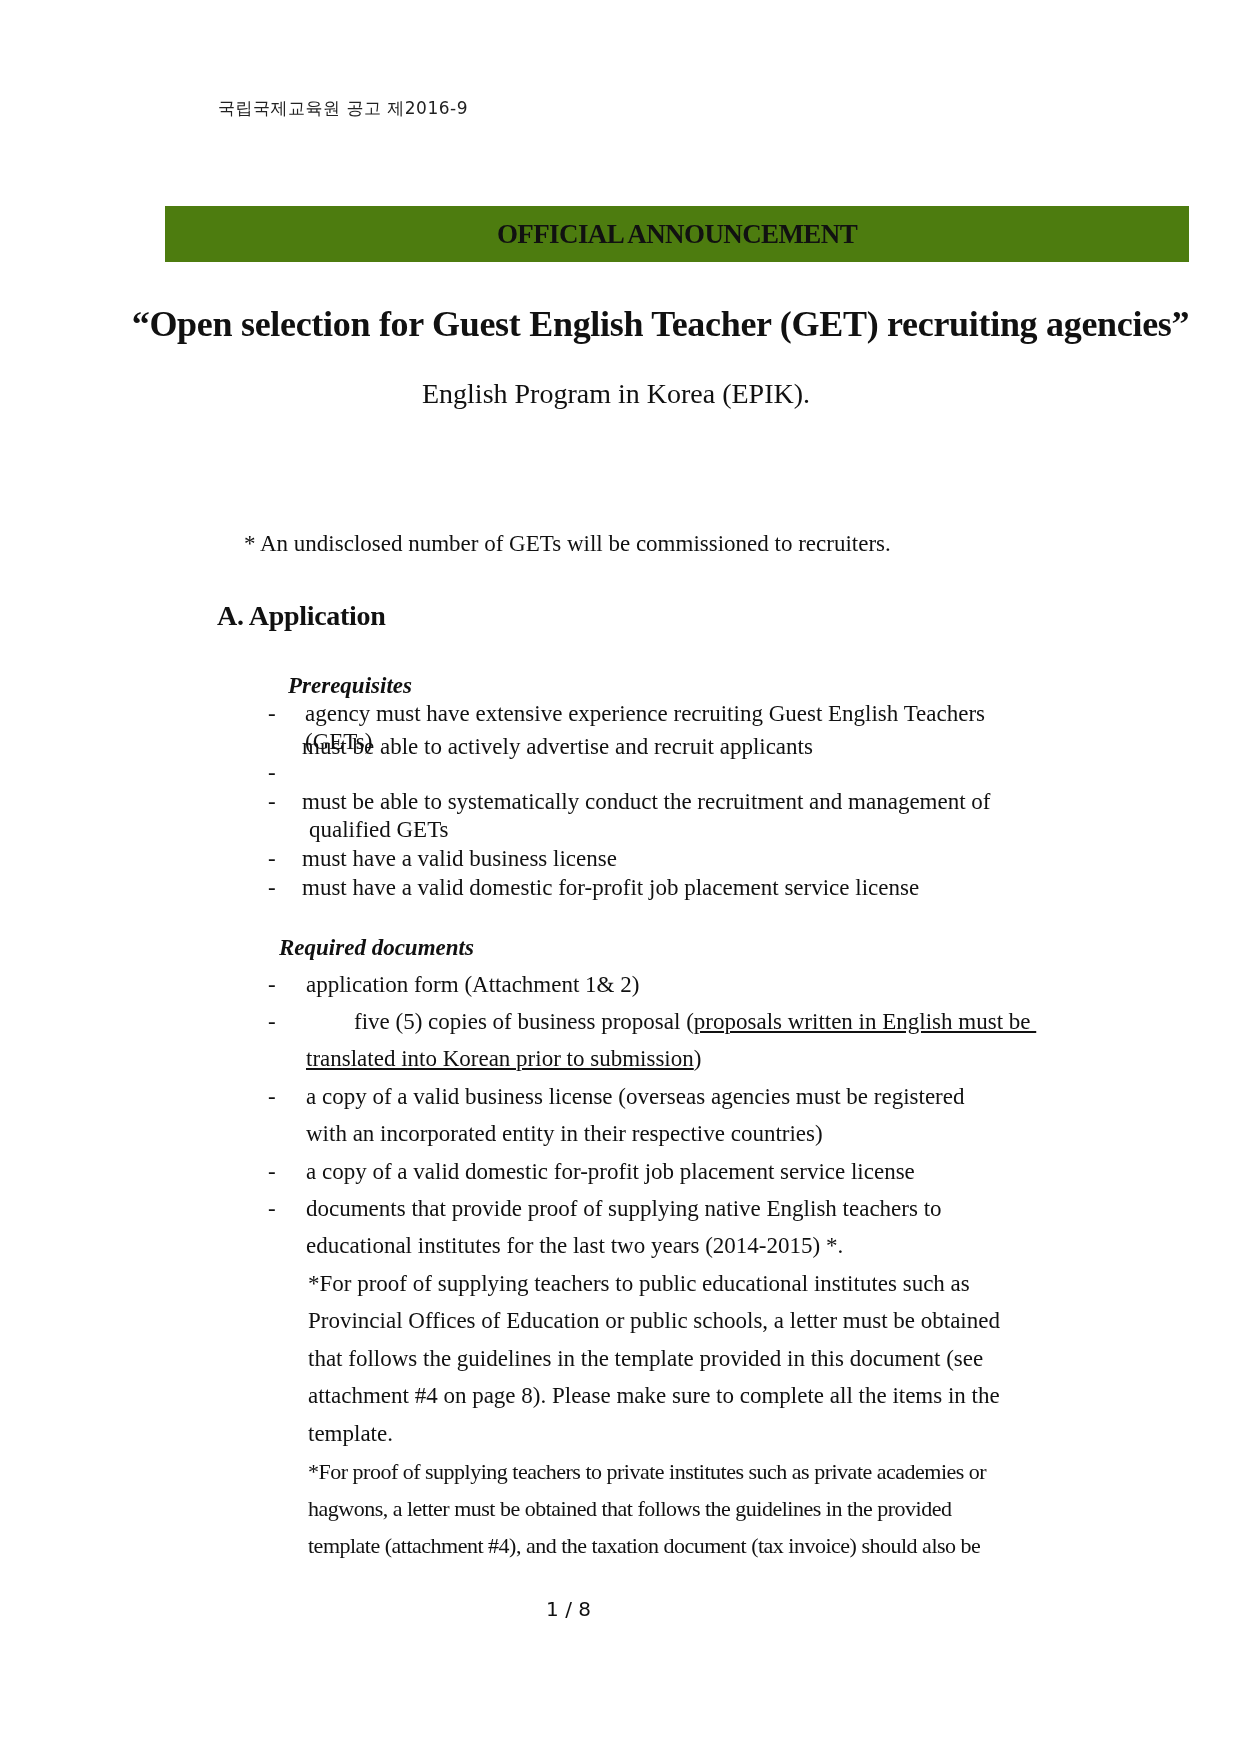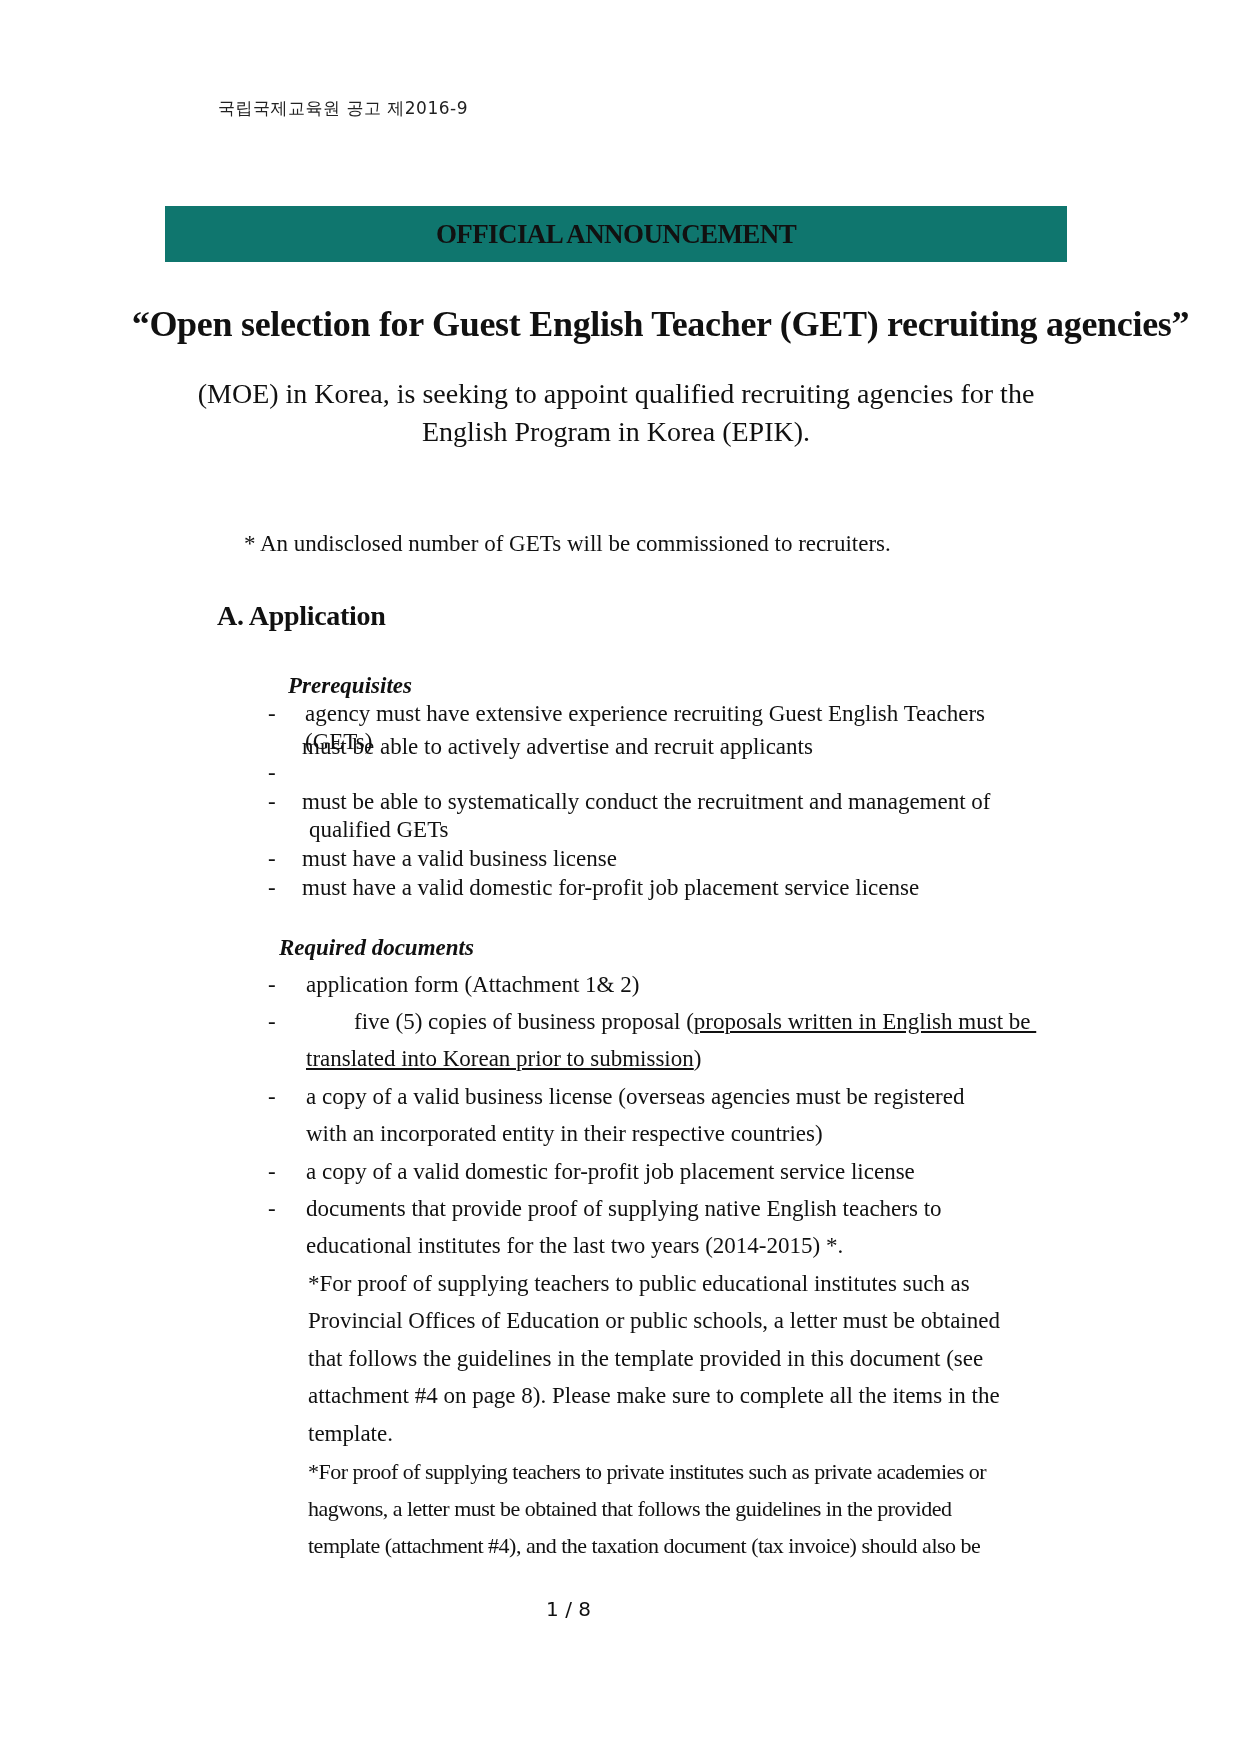--- a/index.html
+++ b/index.html
@@ -1,20 +1,20 @@
 <!DOCTYPE html>
 <html><head>
 <meta charset="utf-8">
 <style>
   html, body { margin: 0; padding: 0; background: #ffffff; }
   body { width: 1241px; height: 1754px; position: relative; overflow: hidden;
          font-family: "Liberation Serif", serif; color: #111; }
   .abs { position: absolute; white-space: nowrap; margin-left: 40px; }
   .hdr { font-family: "DejaVu Sans", sans-serif; font-size: 17px; left: 178px; top: 97px; color: #222; letter-spacing: 0.5px; }
-  .bar { position: absolute; left: 165px; top: 206px; width: 902px; height: 56px; background: #0f766e; }
+  .bar { position: absolute; left: 165px; top: 206px; width: 1024px; height: 56px; background: #4d7c0f; }
   .bar-title { position: absolute; left: 0; right: 0; top: 13px; text-align: center;
                font-weight: bold; font-size: 27px; letter-spacing: -0.6px; }
   .subtitle { left: 0; width: 1241px; text-align: center; top: 303px; font-weight: bold; font-size: 36px; letter-spacing: -0.3px; }
   .intro { position: absolute; left: 165px; width: 902px; top: 375px; text-align: center; font-size: 28px; line-height: 37.5px; }
   .note { left: 204px; top: 531px; font-size: 23px; font-family: Liberation Serif, serif; }
   .sec { left: 177px; top: 600px; font-weight: bold; font-size: 28px; letter-spacing: -0.3px; }
   .subh { font-weight: bold; font-style: italic; font-size: 23px; }
   .li { position: absolute; font-size: 23px; white-space: nowrap; }
   .dash { position: absolute; font-size: 23px; }
   .u { text-decoration: underline; }
@@ -26,21 +26,20 @@
 
 <div class="abs hdr">국립국제교육원 공고 제2016-9</div>
 
 <div class="bar">
   <div class="bar-title">OFFICIAL ANNOUNCEMENT</div>
 </div>
 
 <div class="abs subtitle">“Open selection for Guest English Teacher (GET) recruiting agencies”</div>
 
 <div class="intro">
-  <div>(MOE) in Korea, is seeking to appoint qualified recruiting agencies for the</div>
   <div>English Program in Korea (EPIK).</div>
 </div>
 
 <div class="abs note">* An undisclosed number of GETs will be commissioned to recruiters.</div>
 
 <div class="abs sec">A. Application</div>
 
 <div class="abs subh" style="left:248px; top:673px;">Prerequisites</div>
 
 <div>

